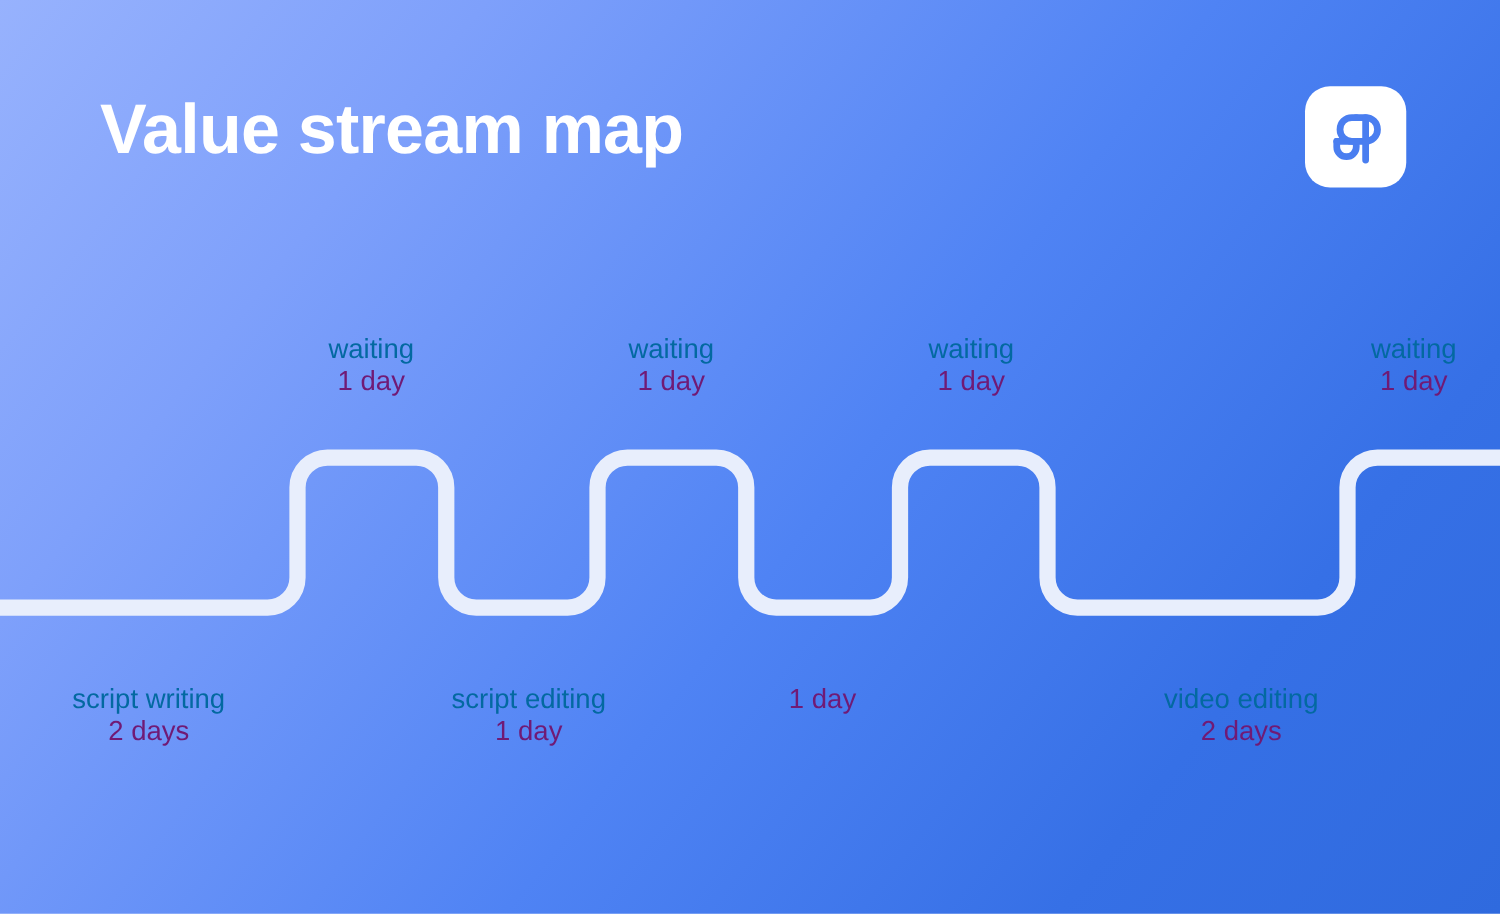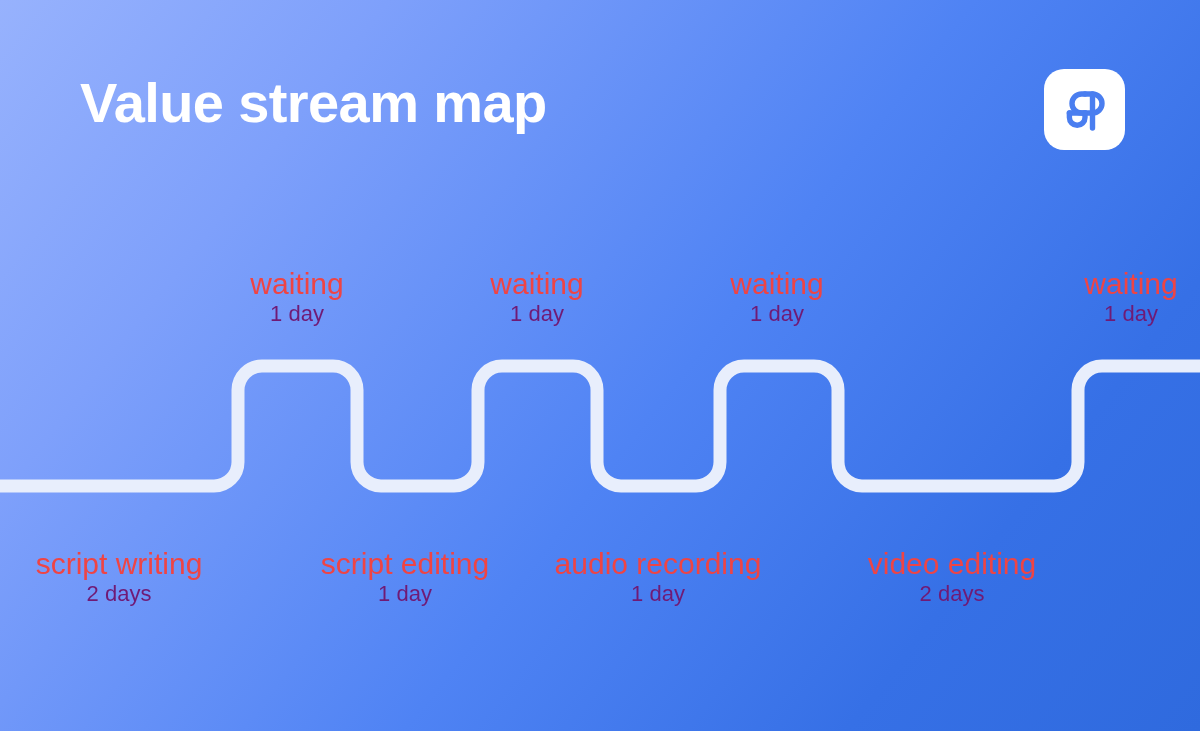--- a/index.html
+++ b/index.html
@@ -41,22 +41,22 @@
   
   .label-block {
     position:absolute;
     text-align:center;
     line-height:1.18;
     white-space:nowrap;
     transform:translateX(-50%);
   }
   .label-name {
     display:block;
-    font-size:30px;
-    color:#ef4444;
+    font-size:22px;
+    color:#0369a1;
     font-weight:400;
   }
   .label-dur {
     display:block;
     font-size:22px;
     color:#701a75;
     font-weight:400;
   }
   .wait-block { top:266px; }
   .proc-block { top:527px;margin-top:19px; }
@@ -117,26 +117,25 @@
   </div>
   <div class="label-block wait-block" style="left:1131px">
     <span class="label-name">waiting</span>
     <span class="label-dur">1 day</span>
   </div>
 
   <div class="label-block proc-block" style="left:119px">
     <span class="label-name">script writing</span>
     <span class="label-dur">2 days</span>
   </div>
-  <div class="label-block proc-block" style="left:405px">
+  <div class="label-block proc-block" style="left:423px">
     <span class="label-name">script editing</span>
     <span class="label-dur">1 day</span>
   </div>
   <div class="label-block proc-block" style="left:658px">
-    <span class="label-name">audio recording</span>
     <span class="label-dur">1 day</span>
   </div>
-  <div class="label-block proc-block" style="left:952px">
+  <div class="label-block proc-block" style="left:993px">
     <span class="label-name">video editing</span>
     <span class="label-dur">2 days</span>
   </div>
 
 </div>
 
 </body></html>

